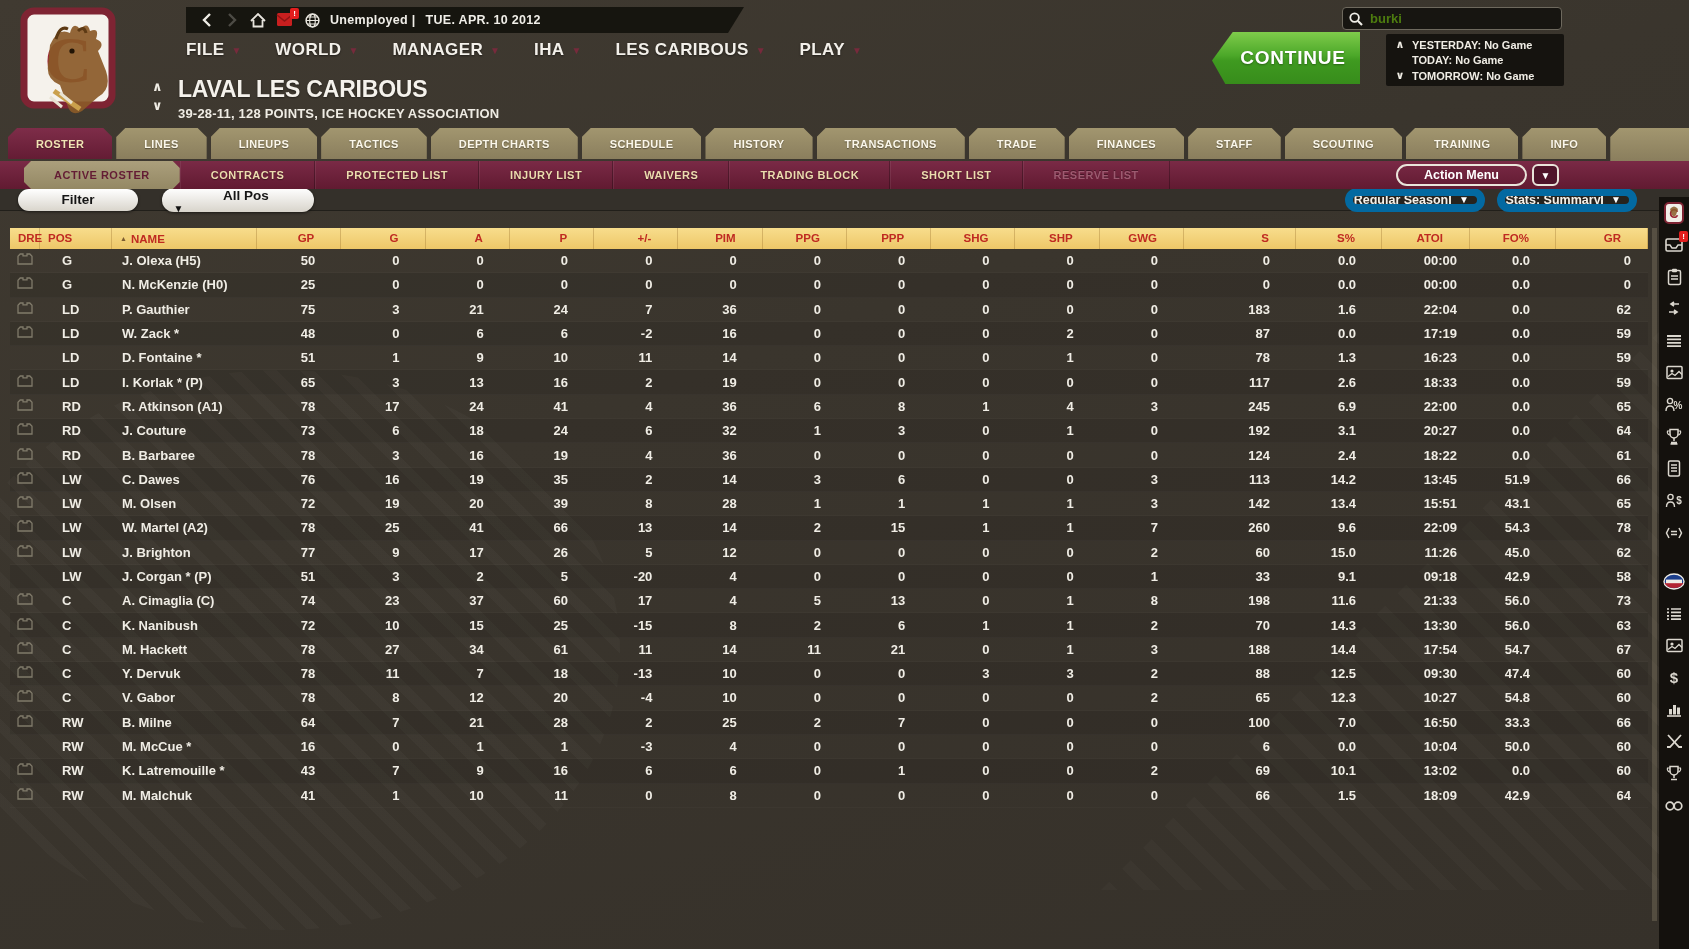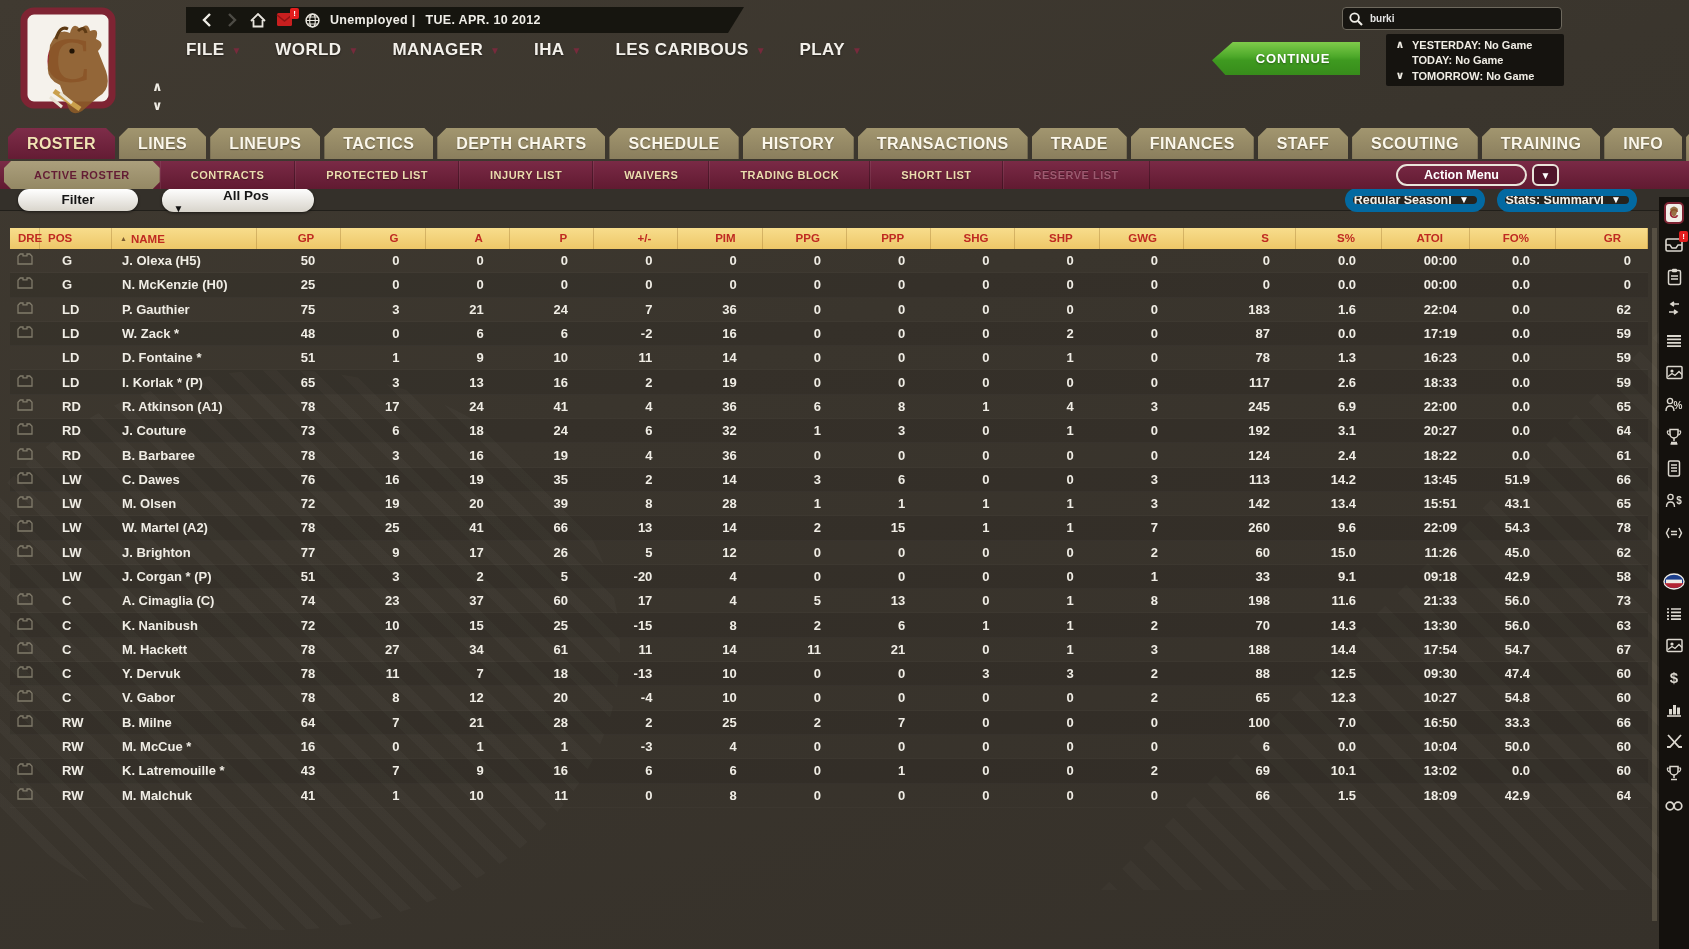--- a/index.html
+++ b/index.html
@@ -34,50 +34,50 @@
   .menu-arrow { color:#772a3c; font-size:10px; }
 
   .team-sel-arrows { position:absolute; left:152px; top:82px; display:flex; flex-direction:column; gap:9px; z-index:2; }
   .team-sel-arrows span { color:#efece4; font-size:13px; line-height:10px; cursor:pointer; }
   .team-title { position:absolute; left:178px; top:76px; color:#f5f2ec; z-index:2; }
   .team-title .name { font-size:23px; letter-spacing:-0.2px; text-shadow:0 1px 2px rgba(0,0,0,.45); }
   .team-title .record { font-size:13px; margin-top:3px; letter-spacing:.2px; color:#efece4; }
 
   .search-box { position:absolute; left:1342px; top:7px; width:220px; height:23px; background:#171511;
     border:1px solid #6e695e; border-radius:4px; display:flex; align-items:center; padding:0 6px; z-index:2; }
-  .search-box input { background:transparent; border:none; outline:none; color:#e5e5e5; font-size:10px;
+  .search-box input { background:transparent; border:none; outline:none; color:#4d7c0f; font-size:13px;
     font-family:inherit; font-weight:bold; width:100%; }
   .mag { width:14px; height:14px; margin-right:7px; flex:0 0 auto; }
 
-  .continue-btn { position:absolute; left:1212px; top:42px; width:148px; height:33px;
+  .continue-btn { position:absolute; left:1212px; top:32px; width:148px; height:52px;
     background:linear-gradient(#7fcb4b,#4ca829 45%,#3f9a20 55%,#378c1b);
     clip-path:polygon(14% 0,100% 0,100% 100%,9% 100%,0 55%);
-    color:#fff; font-size:13px; letter-spacing:.8px; display:flex; align-items:center; justify-content:center;
+    color:#fff; font-size:19px; letter-spacing:.8px; display:flex; align-items:center; justify-content:center;
     padding-left:14px; cursor:pointer; text-shadow:0 1px 2px rgba(0,0,0,.35); z-index:2; }
 
   .sched-box { position:absolute; left:1386px; top:34px; width:178px; height:52px; background:rgba(18,16,13,.92);
     border-radius:2px; color:#f0ede5; font-size:11px; padding:4px 8px; display:flex; flex-direction:column;
     justify-content:space-between; z-index:2; }
   .sched-line { display:flex; gap:6px; align-items:center; }
   .sched-arrow { width:12px; text-align:center; font-size:11px; cursor:pointer; }
   .sched-pad { width:12px; }
 
   
   .tabs-row { position:absolute; left:8px; right:0; top:128px; height:33px; display:flex; z-index:2; }
   .tabs-list { display:flex; gap:4px; }
-  .tab { height:31px; padding:0 19px; display:flex; align-items:center; justify-content:center;
-    background:linear-gradient(#a2966f,#8a7e5d); color:#fbf7ea; font-size:16px; letter-spacing:.4px;
+  .tab { height:31px; padding:0 28px; display:flex; align-items:center; justify-content:center;
+    background:linear-gradient(#a2966f,#8a7e5d); color:#fbf7ea; font-size:11px; letter-spacing:.4px;
     clip-path:polygon(9px 0,calc(100% - 9px) 0,100% 9px,100% 100%,0 100%,0 9px);
     text-shadow:0 1px 1px rgba(0,0,0,.4); cursor:pointer; white-space:nowrap; }
   .tab.active { background:linear-gradient(#7e2d49,#641c34); color:#f2e3b4; }
   .tab-filler { flex:1; margin-left:4px; height:33px; background:linear-gradient(#a2966f,#8a7e5d);
     clip-path:polygon(9px 0,100% 0,100% 100%,0 100%,0 9px); }
 
   .subtab-bar { position:absolute; left:0; right:0; top:161px; height:28px;
-    background:linear-gradient(#77284435,#00000000), #6b1e37; z-index:2; display:flex; align-items:center; padding-left:4px;
+    background:linear-gradient(#77284435,#00000000), #6b1e37; z-index:2; display:flex; align-items:center; padding-left:24px;
     background:linear-gradient(#7a2a46,#611a31); }
   .subtab { height:28px; padding:0 30px; display:flex; align-items:center; color:#ecdcae; font-size:11px;
     letter-spacing:.5px; border-left:1px solid rgba(255,255,255,.07); border-right:1px solid rgba(0,0,0,.28);
     cursor:pointer; white-space:nowrap; text-shadow:0 1px 1px rgba(0,0,0,.4); }
   .subtab.active { background:linear-gradient(#ab9f7c,#948864); color:#641c34; text-shadow:none;
     clip-path:polygon(7px 0,calc(100% - 7px) 0,100% 7px,100% calc(100% - 7px),calc(100% - 7px) 100%,7px 100%,0 calc(100% - 7px),0 7px);
     border:none; }
   .subtab.disabled { color:#9d5a70; cursor:default; text-shadow:0 -1px 0 rgba(0,0,0,.35); }
   .action-menu { position:absolute; right:130px; top:3px; display:flex; align-items:center; gap:5px; }
   .action-pill { border:2px solid #e9e4da; border-radius:12px; height:22px; padding:0 26px; color:#fff;
@@ -212,20 +212,24 @@
       </div>
       <div class="menu-item">
         <span class="menu-label">PLAY</span>
         <span class="menu-arrow">▼</span>
       </div>
     </div>
 
   <div class="team-sel-arrows">
     <span>∧</span>
     <span>∨</span>
+  </div>
+  <div class="team-title">
+    <div class="name">LAVAL LES CARIBOUS</div>
+    <div class="record">39-28-11, 128 POINTS, ICE HOCKEY ASSOCIATION</div>
   </div>
 
   <div class="search-box">
     <svg class="mag" viewBox="0 0 14 14">
       <circle cx="5.6" cy="5.6" r="4.3" fill="none" stroke="#f0eee8" stroke-width="1.8"></circle>
       <line x1="9" y1="9" x2="13" y2="13" stroke="#f0eee8" stroke-width="2.2"></line>
       </svg>
     <input type="text" value="burki" style="">
   </div>
 

